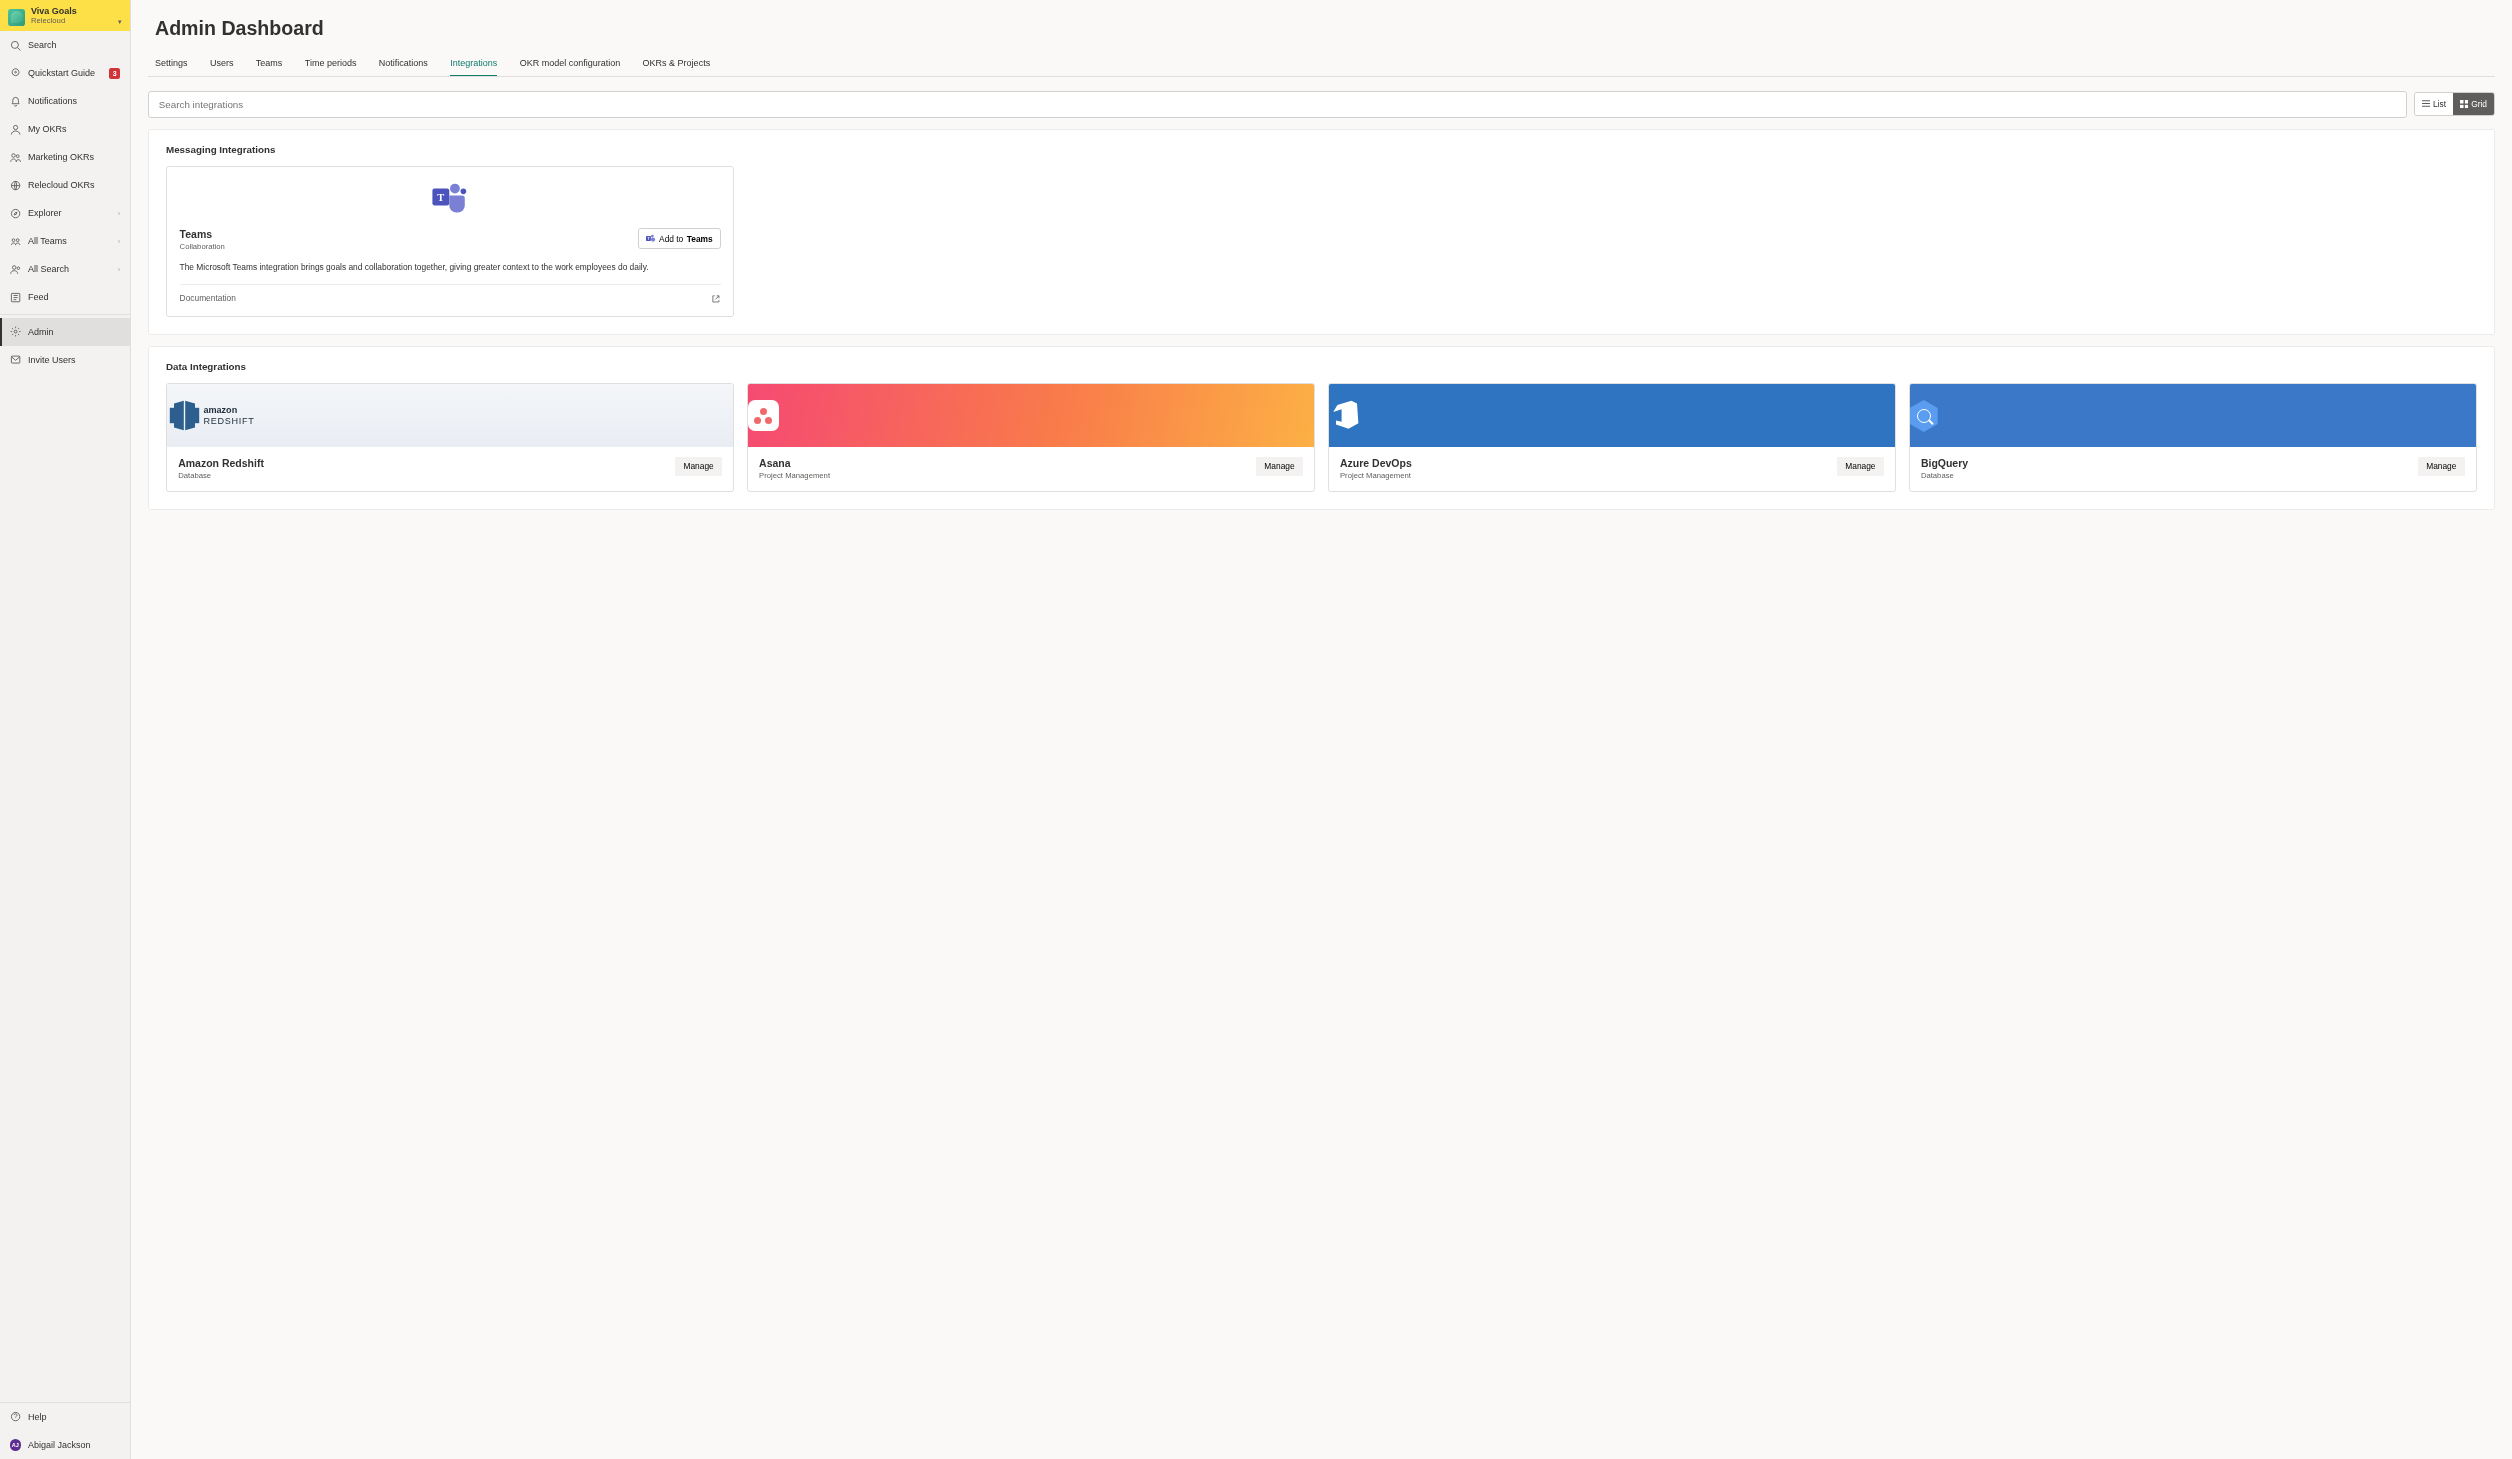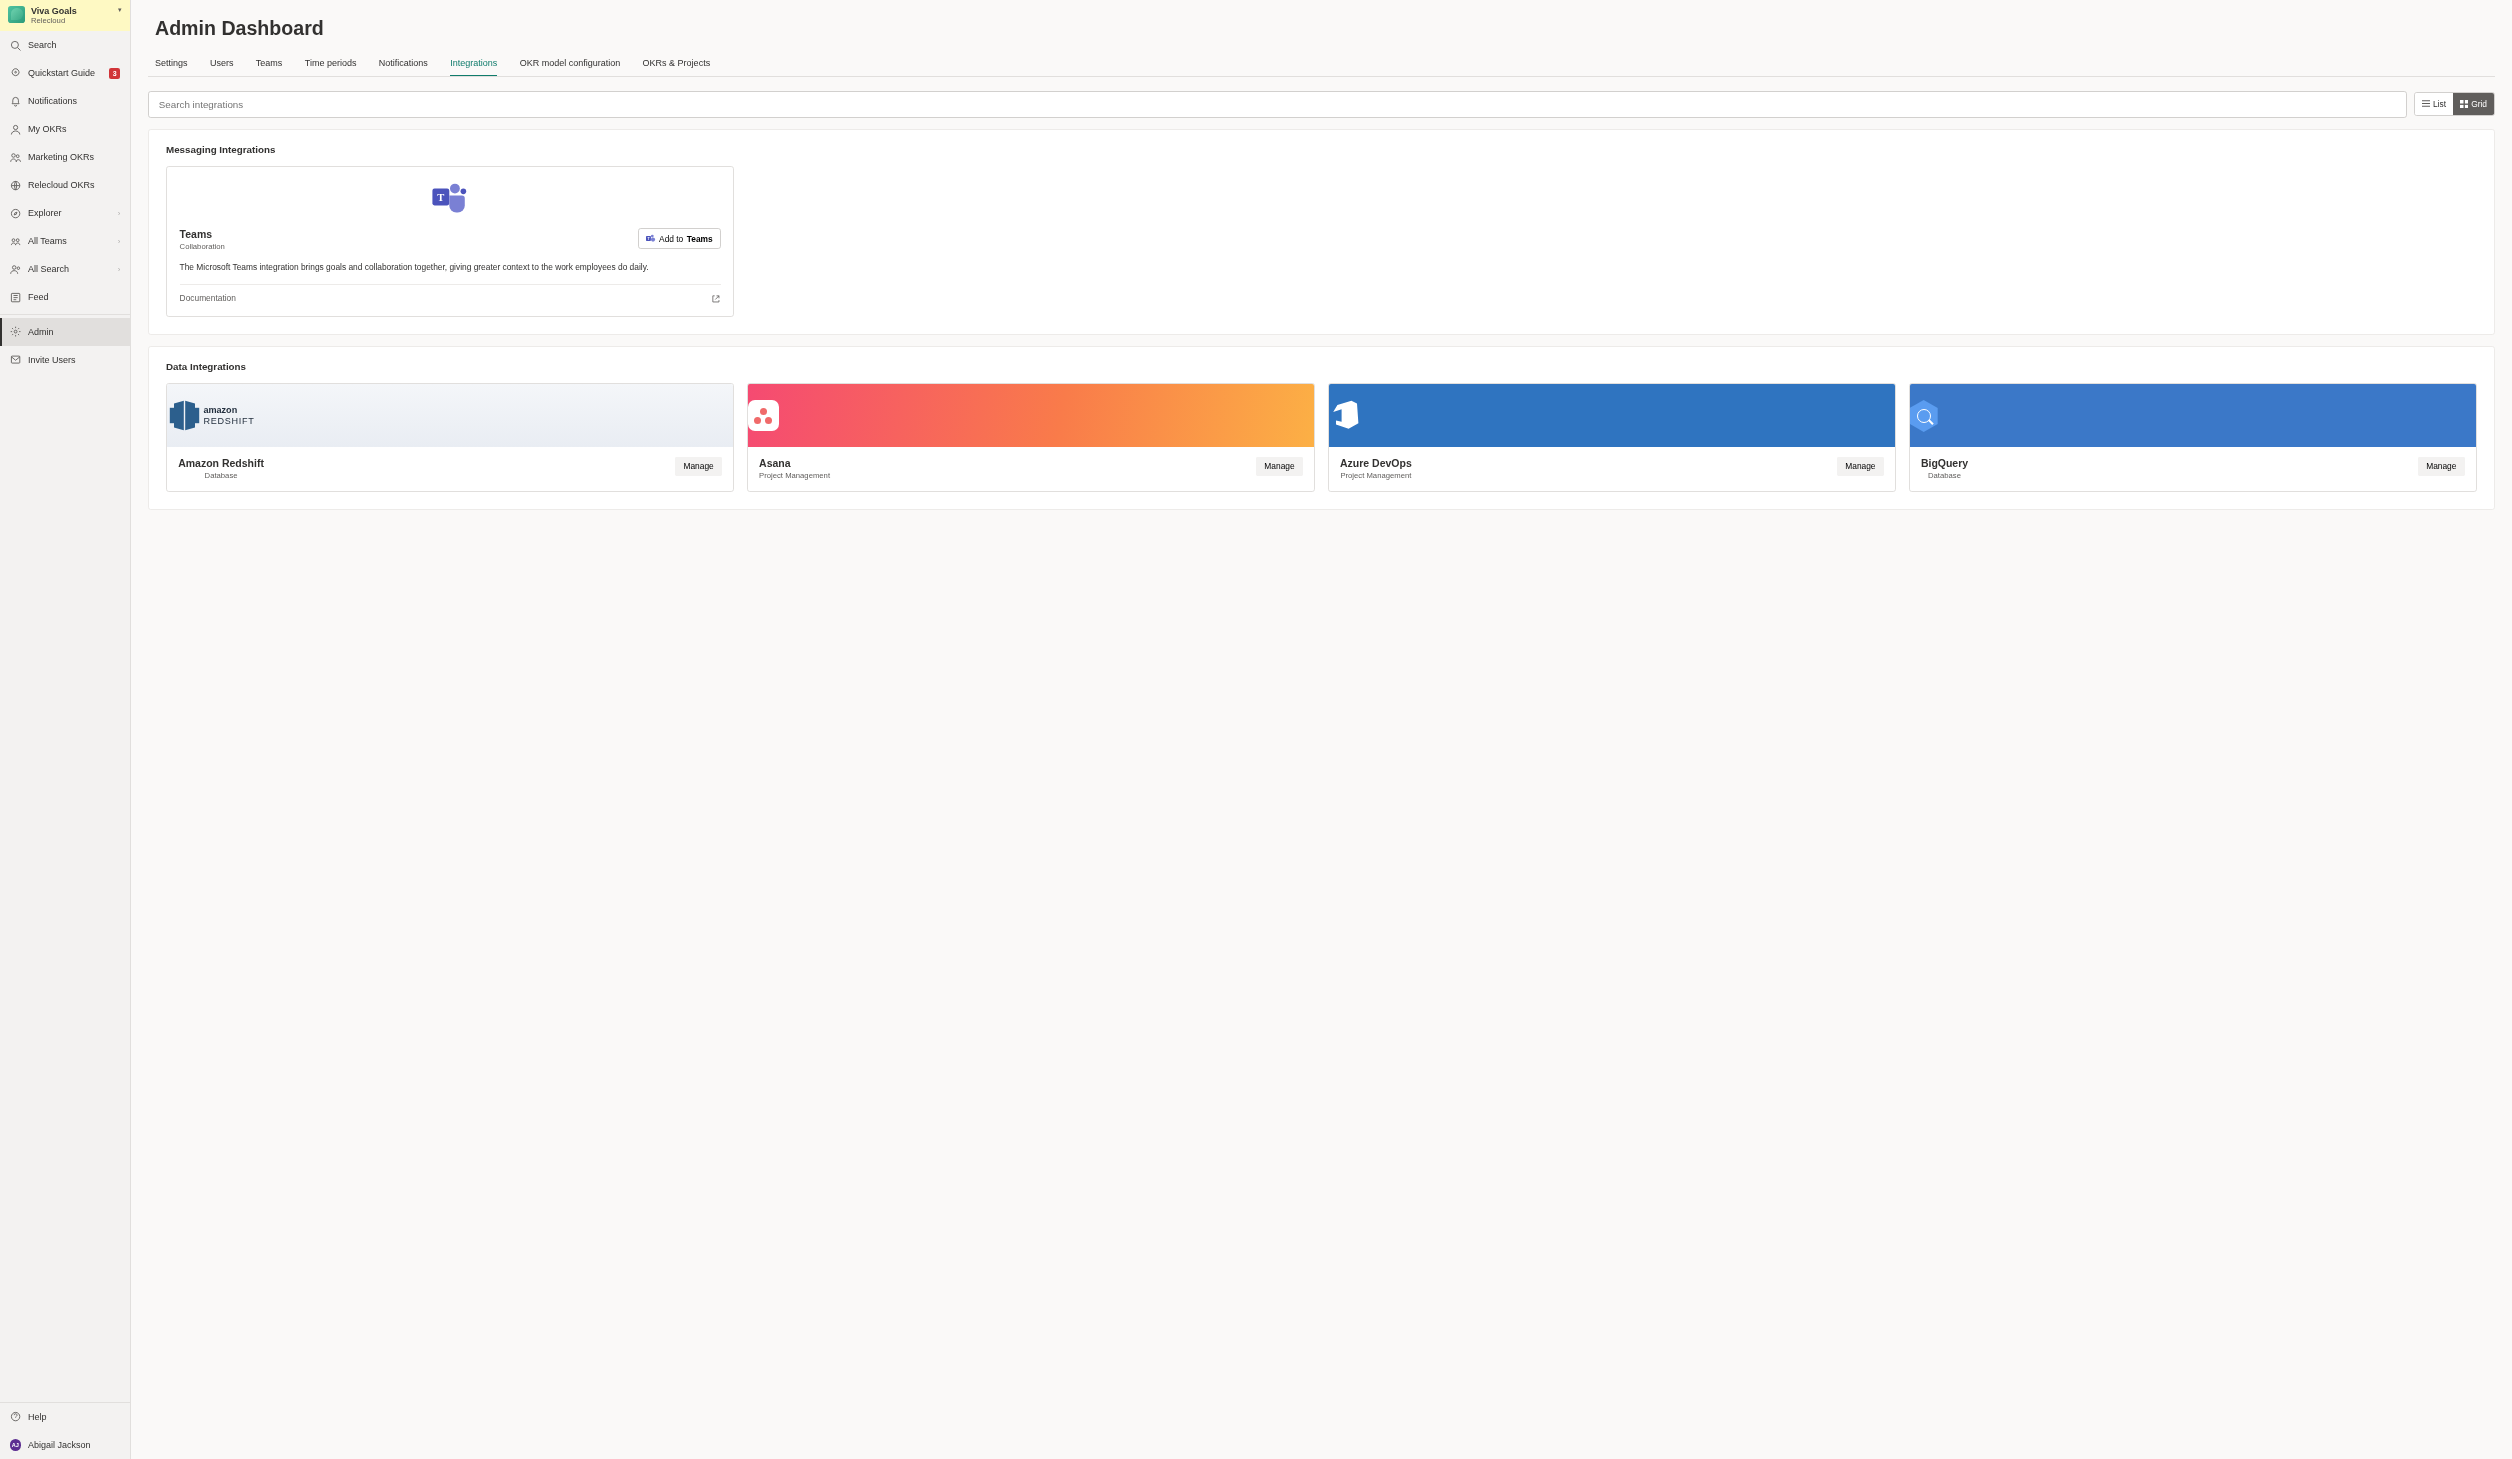--- a/index.html
+++ b/index.html
@@ -14,23 +14,23 @@
 
 .sidebar {
   width: 131px;
   background: #f3f2f1;
   display: flex;
   flex-direction: column;
   border-right: 0.7px solid #e1dfdd;
 }
 .org-switcher {
   display: flex;
-  align-items: flex-start;
+  align-items: flex-end;
   padding: 5.6px 8.4px;
-  background: #fef9c3;
+  background: #fde047;
   cursor: pointer;
 }
 .org-logo {
   width: 17px; height: 17px;
   border-radius: 2.8px;
   margin-right: 5.6px;
   background: linear-gradient(135deg, #4fc3a1 0%, #2c9b7a 100%);
   position: relative;
 }
 .org-logo::after {
@@ -248,21 +248,21 @@
 .banner-asana { background: linear-gradient(100deg, #f54a72 0%, #f97b4a 55%, #fcb045 100%); }
 .banner-azure { background: #2f74c0; }
 .banner-bq { background: #3b78c8; }
 .data-body {
   padding: 9.8px 11.2px 11.2px 11.2px;
   display: flex;
   justify-content: space-between;
   align-items: flex-start;
 }
 .data-name-t { font-size: 10.5px; font-weight: 600; }
-.data-cat { font-size: 7.7px; color: #605e5c; margin-top: 1.4px; text-align: center; }
+.data-cat { font-size: 7.7px; color: #605e5c; margin-top: 1.4px; }
 .manage-btn {
   background: #f3f2f1;
   border: none;
   border-radius: 1.4px;
   padding: 4.2px 8.4px;
   font-size: 8.4px;
   cursor: pointer;
 }
 
 

